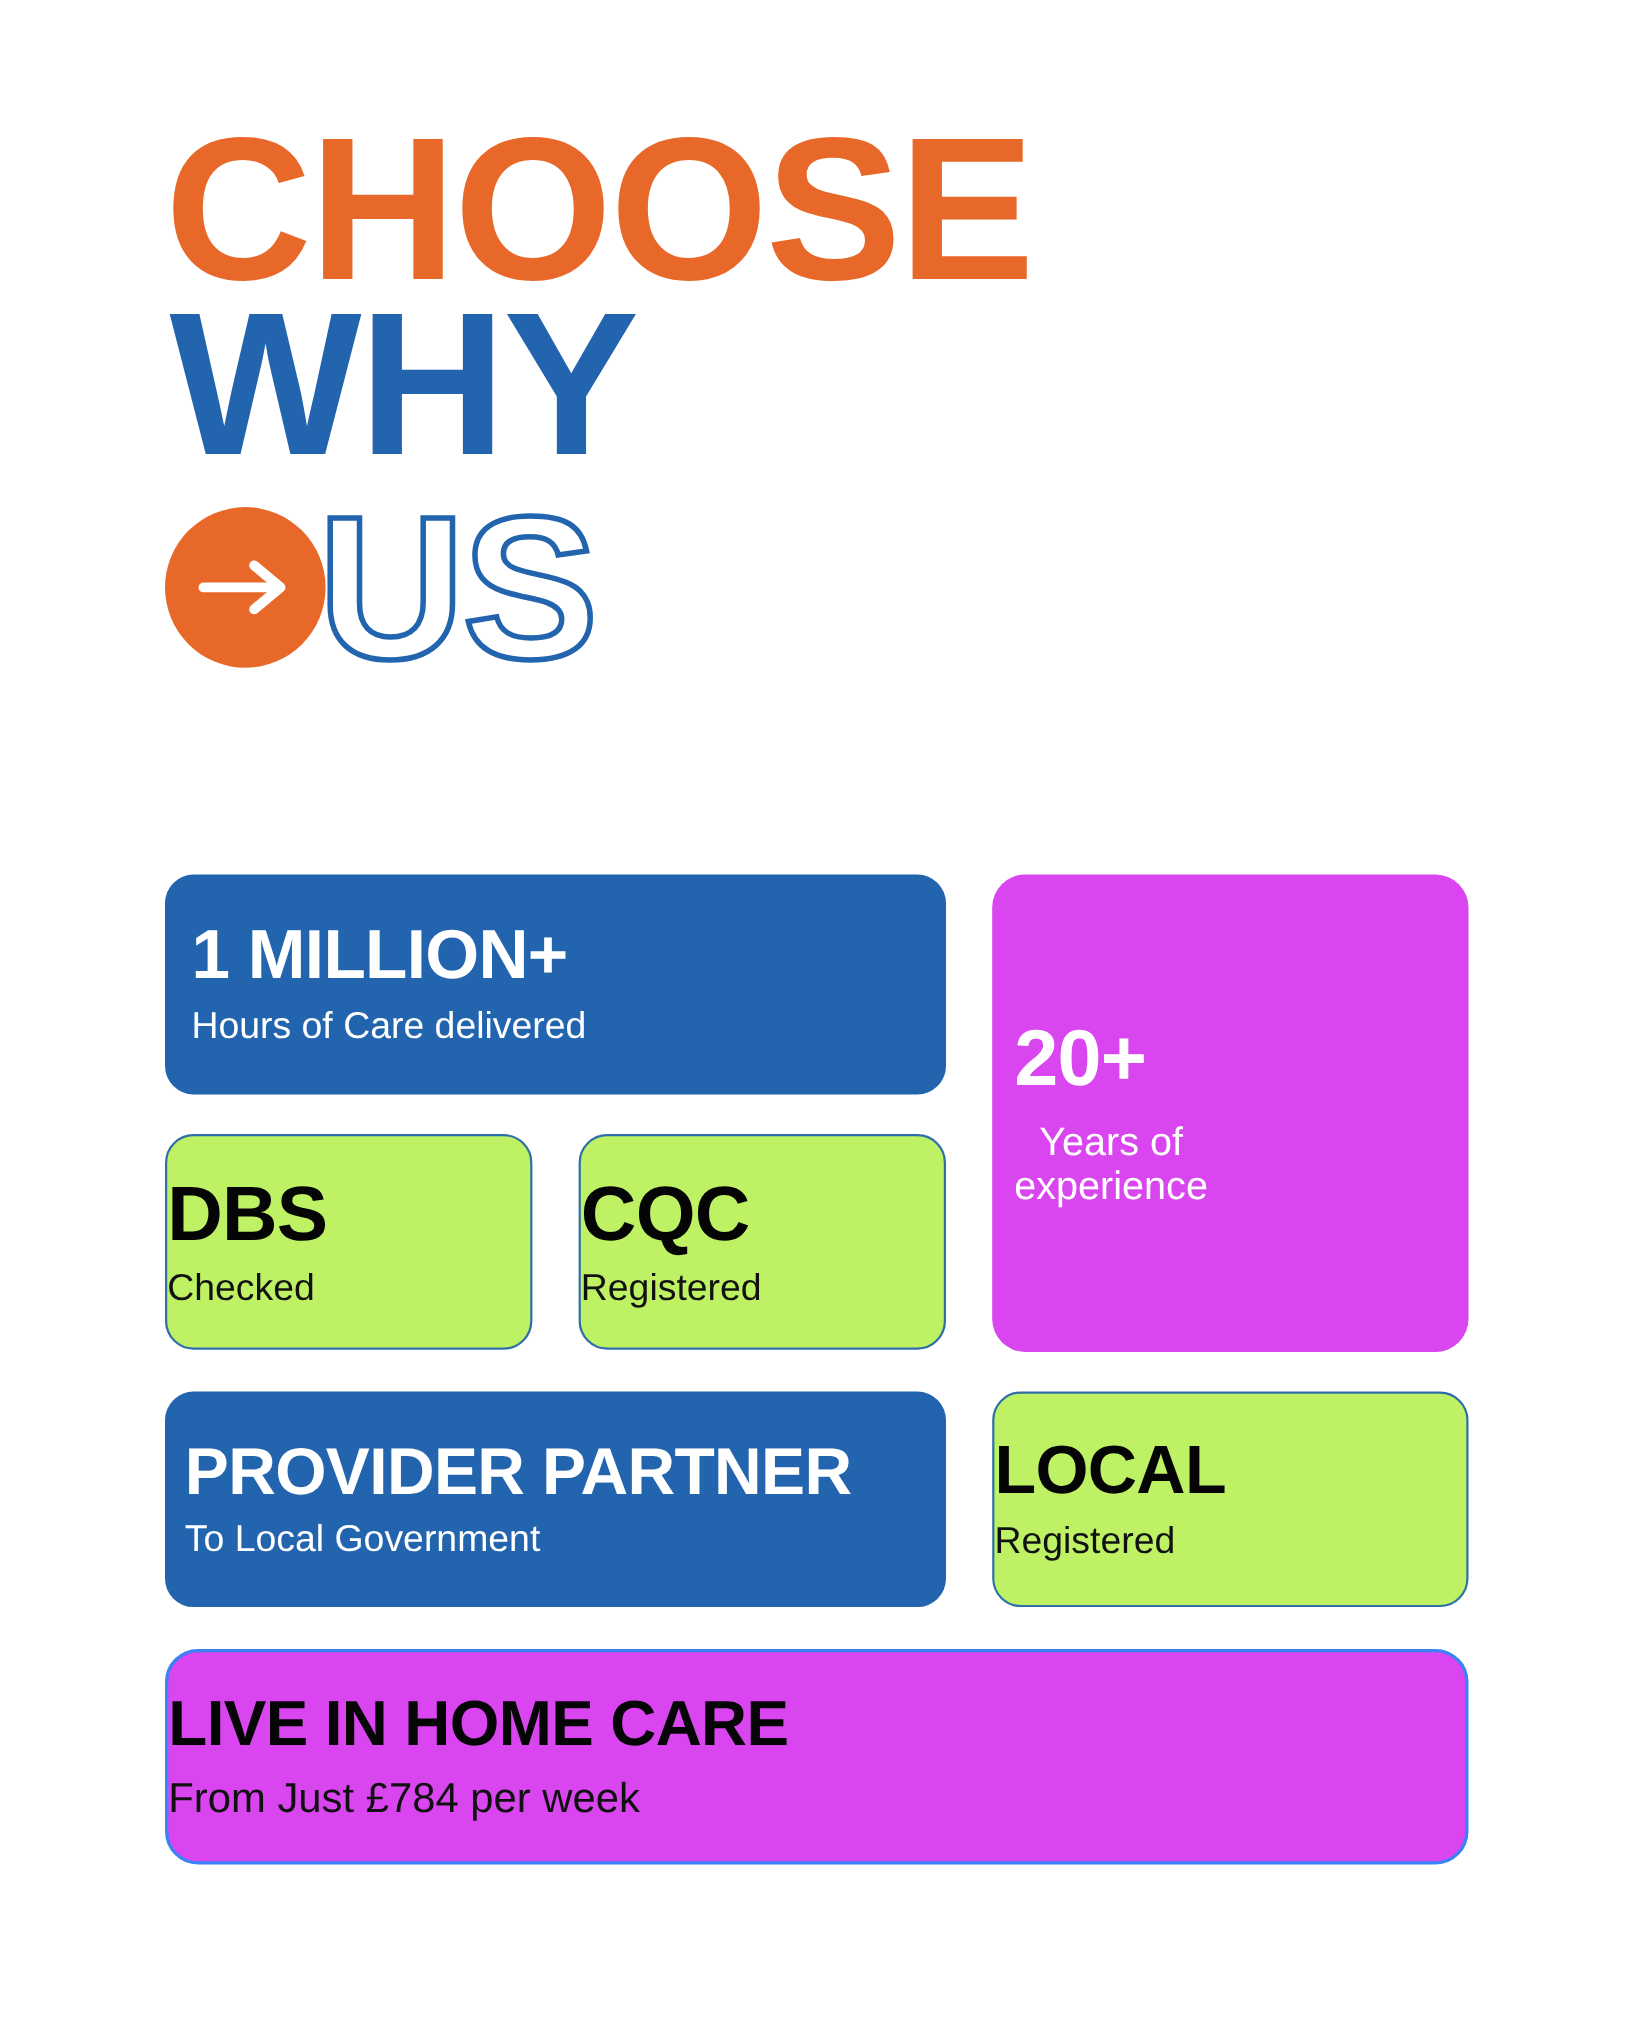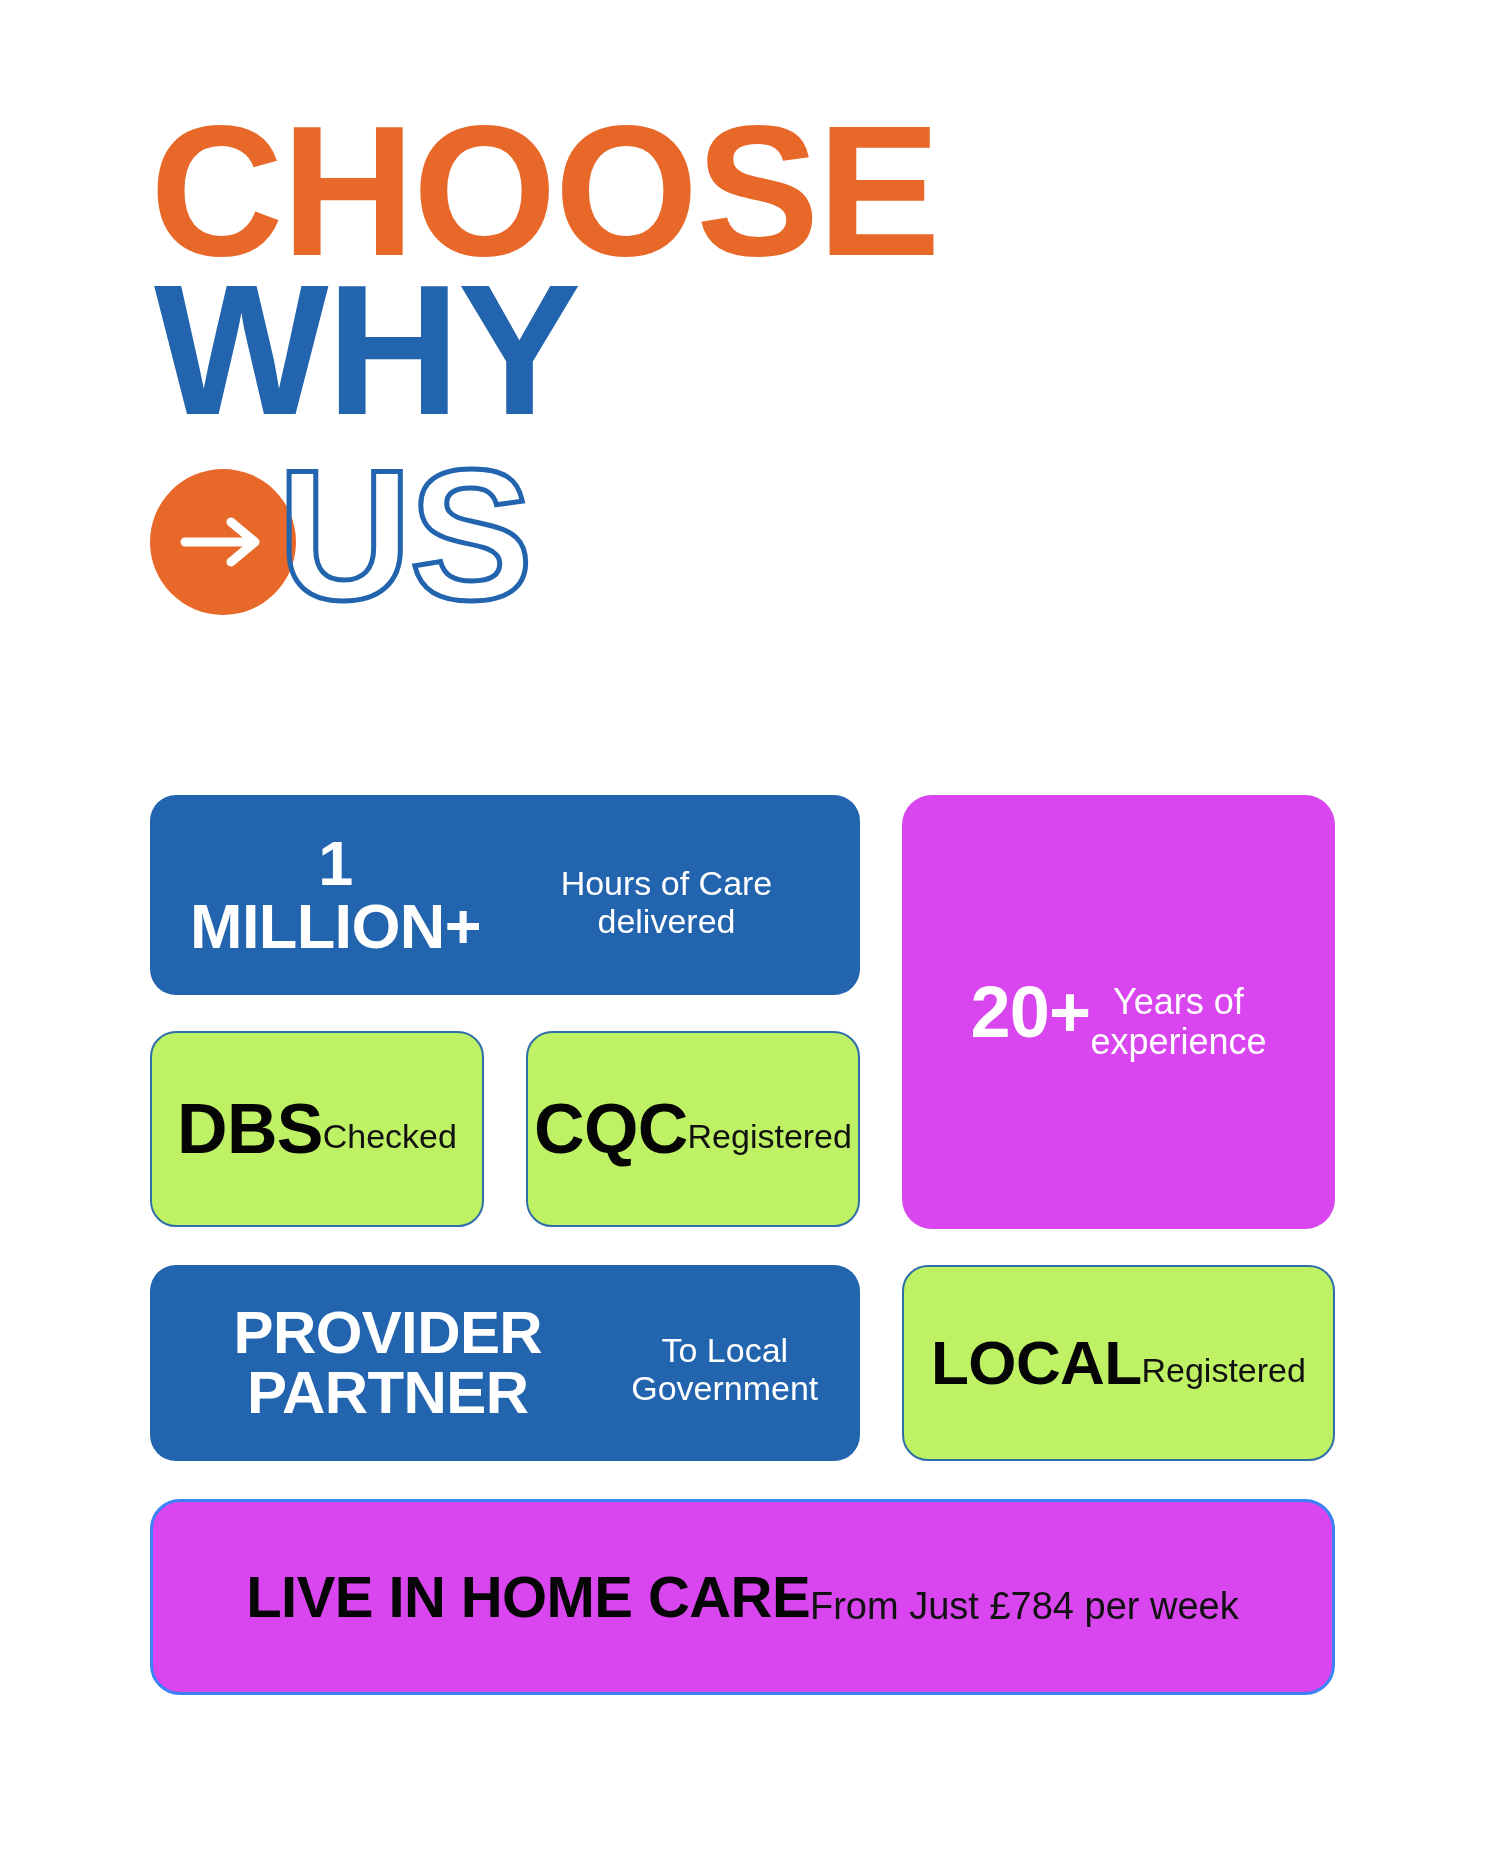--- a/index.html
+++ b/index.html
@@ -42,23 +42,24 @@
 
   .head-choose {
     font-size: 185px;
     color: #E8682A;
     margin-top: 16px;
     margin-left: 2px;
   }
 
   .head-us-row {
     display: flex;
-    align-items: flex-end;
+    align-items: center;
     margin-top: 22px;
     margin-left: 2px;
+    gap: 11px;
   }
 
   .arrow-badge {
     width: 146px;
     height: 146px;
     border-radius: 50%;
     background: #E8682A;
     flex: 0 0 auto;
     display: flex;
     align-items: center;
@@ -91,21 +92,22 @@
     gap: 42px;
     align-items: stretch;
   }
 
   .left-col { width: 710px; flex: 0 0 710px; display: flex; flex-direction: column; gap: 36px; }
   .right-col { width: 433px; flex: 0 0 433px; display: flex; flex-direction: column; gap: 36px; }
 
   .card {
     border-radius: 26px;
     display: flex;
-    align-items: center;
+    flex-direction: column;
+    align-items: flex-start;
     justify-content: center;
     text-align: center;
   }
 
   .card-blue { background: #2264AE; color: #ffffff; border: none; }
   .card-orange { background: #d946ef; color: #ffffff; border: none; border-radius: 30px; }
   .card-outline-blue { background: #bef264; border: 2.5px solid #2F6FA8; }
   .card-outline-black { background: #d946ef; border: 3px solid #3b82f6; }
 
   .card-title {

